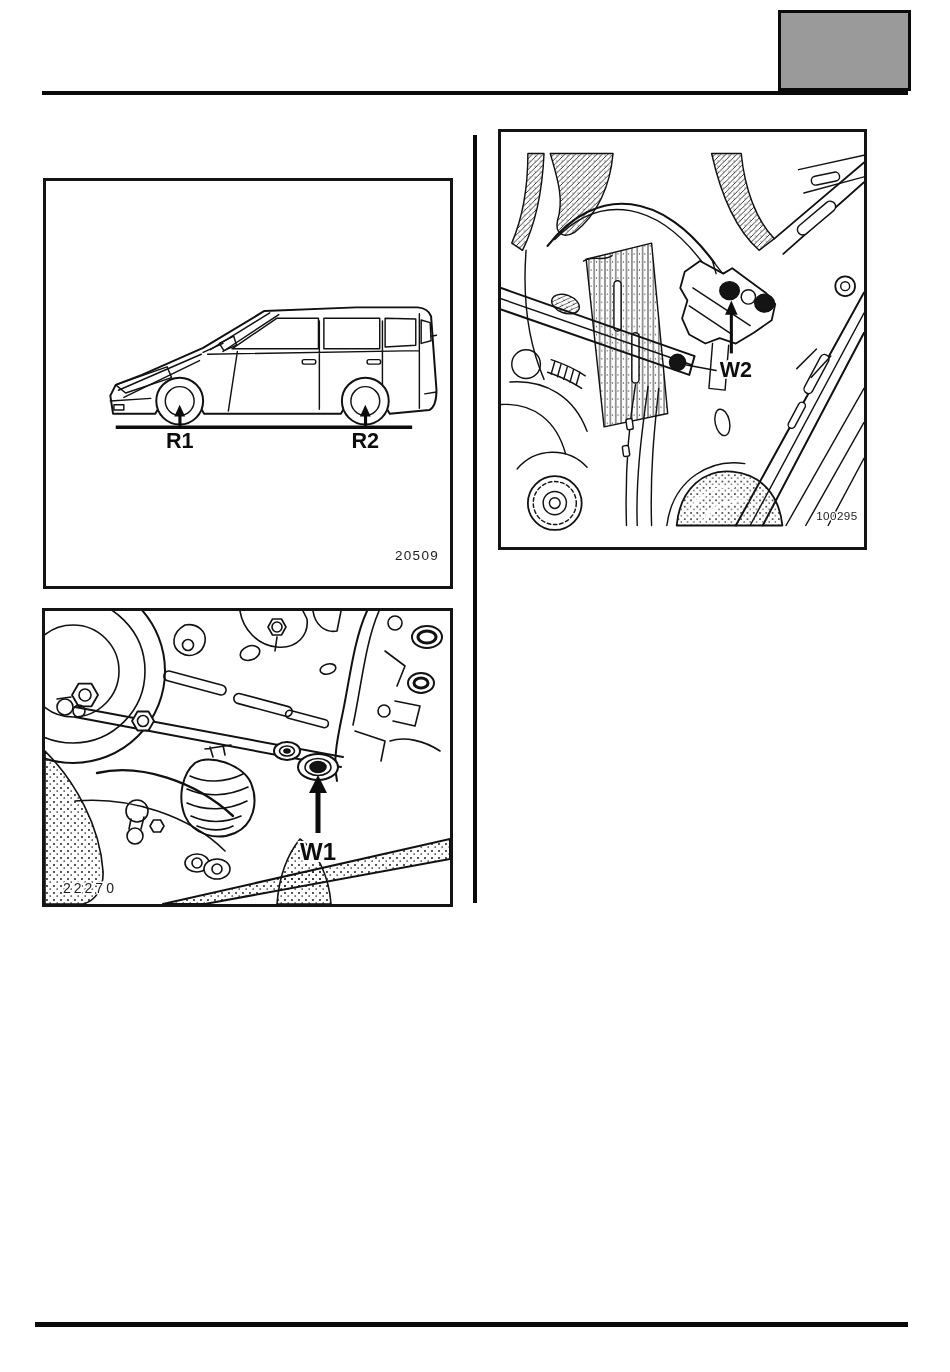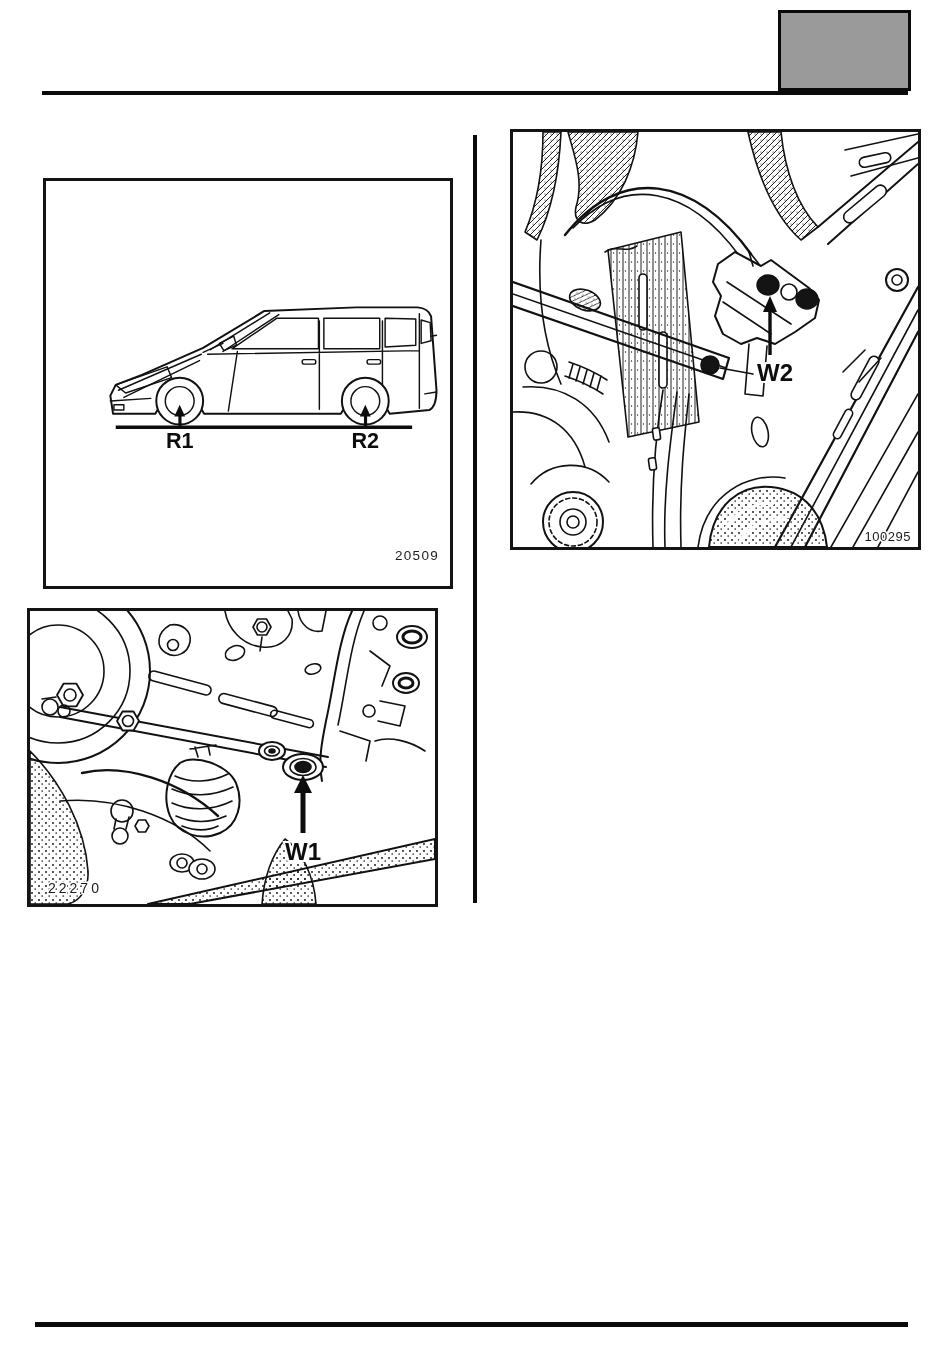--- a/index.html
+++ b/index.html
@@ -84,21 +84,21 @@
     <g fill="#0d0d0d" stroke="none">
       <rect x="308.5" y="237" width="3.5" height="13"></rect>
       <polygon points="310,226 304,239 316,239"></polygon>
     </g>
     <text class="biglabel" x="104" y="274" text-anchor="middle">R1</text>
     <text class="biglabel" x="310" y="274" text-anchor="middle">R2</text>
     <text class="fignum" x="392" y="398" text-anchor="end">20509</text>
   </svg>
 </div>
 
-<div class="abs figframe" style="left:510px;top:129px;width:411px;height:421px;">
+<div class="abs figframe" style="left:498px;top:129px;width:369px;height:421px;">
   <svg viewBox="0 0 405 415">
     <g class="lineart">
 
       <path d="M30,0 L48,0 C46,45 38,80 24,108 L12,100 C24,72 30,38 30,0 Z" fill="url(#dhatch)"></path>
       <path d="M55,0 L125,0 C122,35 108,68 82,88 C70,95 60,90 63,75 C71,50 62,25 55,0 Z" fill="url(#dhatch)"></path>
       <path d="M235,0 L268,0 C272,40 285,75 305,95 L288,108 C262,85 245,45 235,0 Z" fill="url(#dhatch)"></path>
 
       <path stroke-width="2.4" d="M52,103 C108,32 182,44 238,122"></path>
       <path d="M60,96 C112,42 176,54 228,126 M238,122 C252,138 258,152 260,166"></path>
       <path d="M92,120 C104,112 112,122 124,114"></path>
@@ -161,21 +161,21 @@
 
     <g fill="#0d0d0d" stroke="none">
       <rect x="255.3" y="178" width="3.4" height="45"></rect>
       <polygon points="257,164 250,180 264,180"></polygon>
     </g>
     <text class="biglabel" x="262" y="249" text-anchor="middle">W2</text>
     <text class="fignum" x="398" y="409" text-anchor="end" style="font-size:13px;letter-spacing:0.5px;">100295</text>
   </svg>
 </div>
 
-<div class="abs figframe" style="left:27px;top:608px;width:411px;height:299px;">
+<div class="abs figframe" style="left:42px;top:608px;width:411px;height:299px;">
   <svg viewBox="0 0 405 293">
     <g class="lineart">
 
       <circle cx="28" cy="60" r="92" stroke-width="2"></circle>
       <circle cx="28" cy="60" r="72"></circle>
       <circle cx="28" cy="60" r="46"></circle>
       <polygon points="53,84 46.5,95.3 33.5,95.3 27,84 33.5,72.7 46.5,72.7" fill="#fff" stroke-width="1.8"></polygon>
       <circle cx="40" cy="84" r="6"></circle>
 
       <path d="M140,14 C152,12 162,20 160,31 C158,42 146,48 136,42 C126,36 126,22 140,14 Z"></path>

